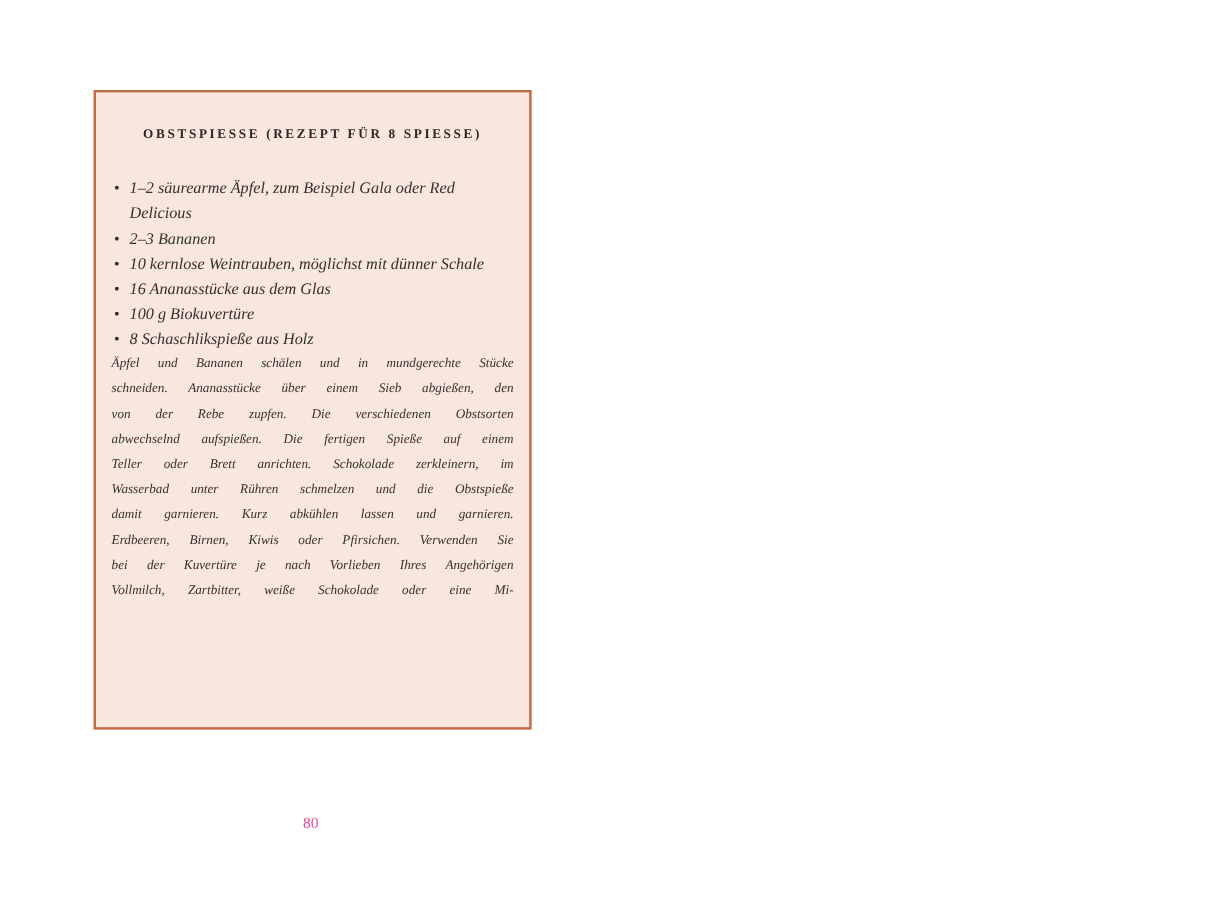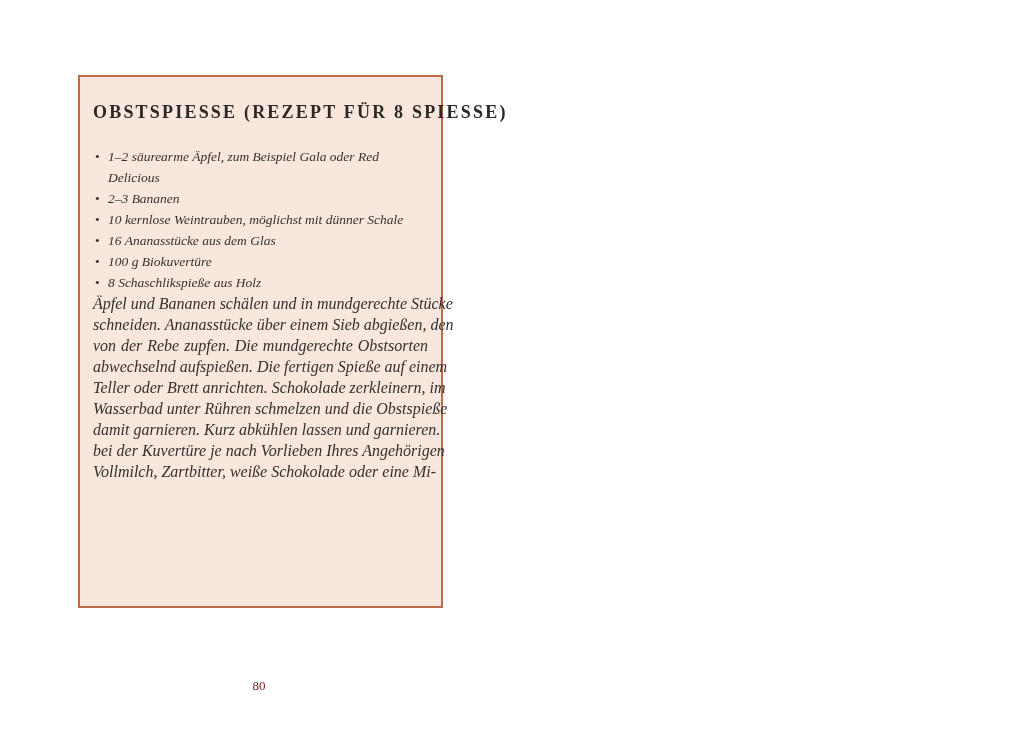--- a/index.html
+++ b/index.html
@@ -24,21 +24,21 @@
   
   .recipe-box{
     position:absolute;left:78px;top:75px;width:365px;height:533px;
     background:var(--box-bg);
     border:2px solid var(--box-border);
     padding:26px 13px 0 13px;
   }
   .box-title{
     text-align:center;
     font-weight:bold;
-    font-size:18px;
+    font-size:11px;
     line-height:18px;
     letter-spacing:2.2px;
     white-space:nowrap;
     color:#2b2826;
   }
   .ingredients{margin-top:25px;}
   .ing-item{
     display:flex;
     font-style:italic;
     font-size:13.5px;
@@ -47,40 +47,40 @@
   .ing-item .bullet{
     flex:none;width:15px;
     font-style:normal;
     font-size:13.5px;
     line-height:21px;
     padding-left:2px;
   }
   .ing-item .ing-text{flex:1;}
   .instructions{
     font-style:italic;
-    font-size:16px;
+    font-size:11px;
   }
   .instructions .jline{line-height:21px;}
 
   
   .jline{
     white-space:nowrap;
     text-align:justify;
     text-align-last:justify;
   }
   .jline-last{
     text-align-last:left;
   }
 
   
   .page-number{
     position:absolute;top:678px;width:60px;
     text-align:center;
     font-size:13px;
-    color:#7f1d1d;
+    color:#ec4899;
   }
   .page-number-left{left:229px;}
 </style>
 </head>
 <body>
 
 <div class="page page-left">
   <div class="recipe-box">
     <div class="box-title">OBSTSPIESSE (REZEPT FÜR 8 SPIESSE)</div>
     <div class="ingredients">
@@ -105,25 +105,26 @@
           <span class="ing-text">100 g Biokuvertüre</span>
         </div>
         <div class="ing-item">
           <span class="bullet">•</span>
           <span class="ing-text">8 Schaschlikspieße aus Holz</span>
         </div>
       </div>
     <div class="instructions">
         <div class="jline">Äpfel und Bananen schälen und in mundgerechte Stücke</div>
         <div class="jline">schneiden. Ananasstücke über einem Sieb abgießen, den</div>
-        <div class="jline">von der Rebe zupfen. Die mundgerechte Obstsorten</div>
+        <div class="jline">von der Rebe zupfen. Die verschiedenen Obstsorten</div>
         <div class="jline">abwechselnd aufspießen. Die fertigen Spieße auf einem</div>
         <div class="jline">Teller oder Brett anrichten. Schokolade zerkleinern, im</div>
         <div class="jline">Wasserbad unter Rühren schmelzen und die Obstspieße</div>
         <div class="jline">damit garnieren. Kurz abkühlen lassen und garnieren.</div>
+        <div class="jline">Erdbeeren, Birnen, Kiwis oder Pfirsichen. Verwenden Sie</div>
         <div class="jline">bei der Kuvertüre je nach Vorlieben Ihres Angehörigen</div>
         <div class="jline">Vollmilch, Zartbitter, weiße Schokolade oder eine Mi-</div>
       </div>
   </div>
   <div class="page-number page-number-left">80</div>
 </div>
 
 <div class="page page-right">
   
   

